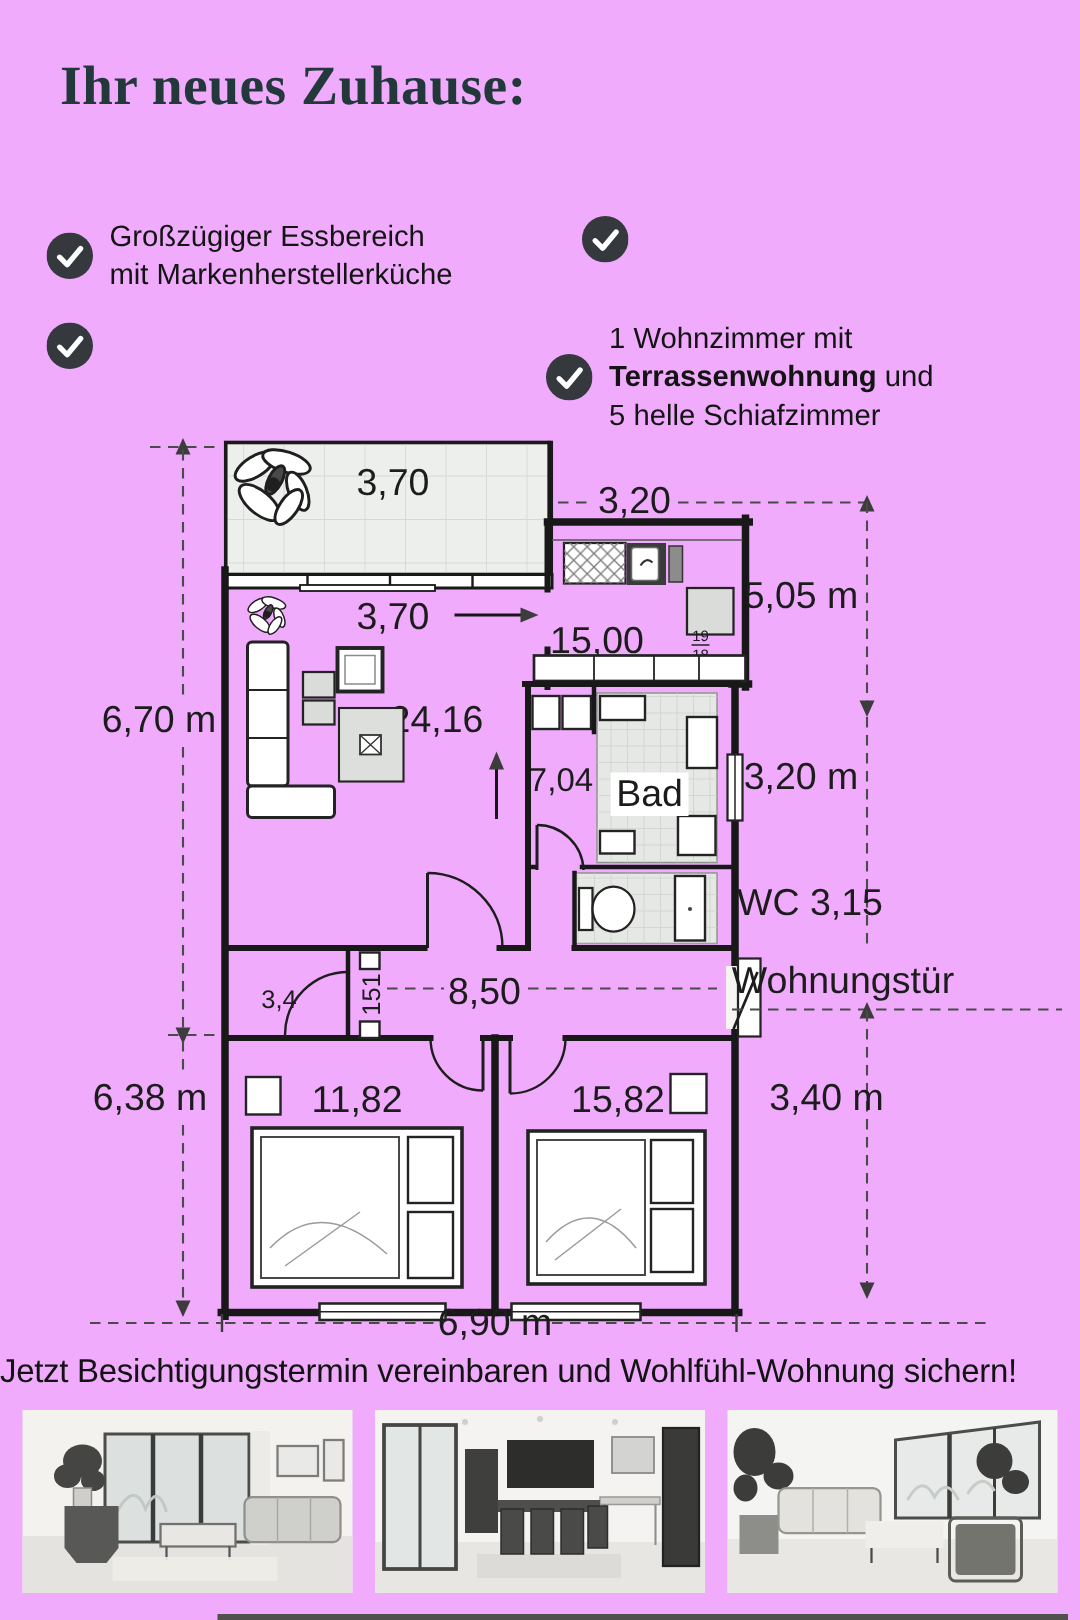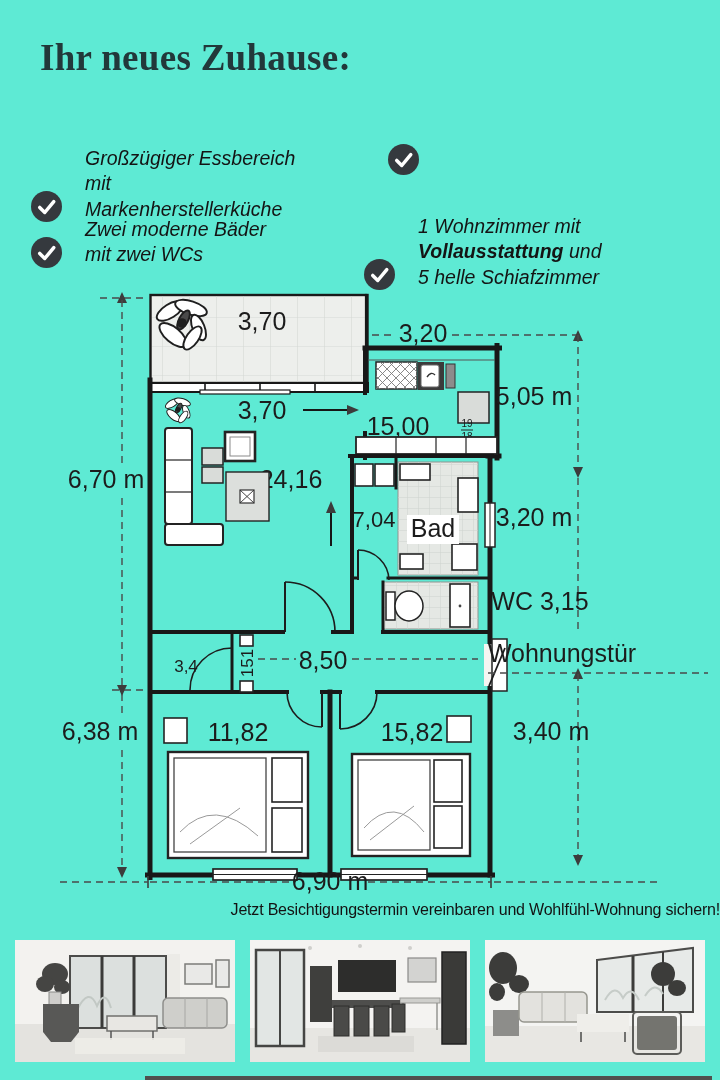--- a/index.html
+++ b/index.html
@@ -1,25 +1,25 @@
 <!DOCTYPE html>
 <html><head>
 <meta charset="utf-8">
 <style>
   html,body{margin:0;padding:0;}
   body{width:720px;height:1080px;background:#f6f5f2;font-family:"Liberation Sans",sans-serif;}
-  .page{position:relative;width:720px;height:1080px;background:#5eead4;overflow:hidden;}
+  .page{position:relative;width:720px;height:1080px;background:#f0abfc;overflow:hidden;}
 
   
   .title{position:absolute;left:40px;top:36px;margin:0;
          font-family:"Liberation Serif",serif;font-weight:700;
          font-size:37px;line-height:1.2;color:#22383a;letter-spacing:.3px;}
 
   
-  .feature{position:absolute;display:flex;gap:23px;align-items:flex-end;font-style:italic;}
+  .feature{position:absolute;display:flex;gap:11px;align-items:center;}
   .f1{left:31px;top:144px;width:280px;}
   .f2{left:31px;top:215px;width:280px;}
   .f3{left:388px;top:144px;width:320px;}
   .f4{left:364px;top:212px;width:320px;}
   .check{width:31px;height:31px;flex:0 0 31px;}
   .f-text{font-size:19.5px;line-height:1.3;color:#141414;padding-top:2px;}
   .f-text b{font-weight:700;}
 
   
   .plan{position:absolute;left:0;top:288px;}
@@ -29,22 +29,22 @@
   .gray{fill:#d9dcd9;stroke:#232323;stroke-width:1.5;}
   .dim{stroke:#4a4a4a;stroke-width:1.4;stroke-dasharray:7 5;fill:none;}
   .tick{fill:#3c3c3c;stroke:none;}
   .lbl{font-family:"Liberation Sans",sans-serif;font-size:25px;fill:#1c1c1c;text-anchor:middle;}
   .lblm{font-family:"Liberation Sans",sans-serif;font-size:22px;fill:#1c1c1c;text-anchor:middle;}
   .lbls{font-family:"Liberation Sans",sans-serif;font-size:17px;fill:#1c1c1c;text-anchor:middle;}
   .lblt{font-family:"Liberation Sans",sans-serif;font-size:10px;fill:#1c1c1c;text-anchor:middle;}
   .arc{stroke:#1d1d1d;stroke-width:1.6;fill:none;}
 
   
-  .cta{position:absolute;left:0;top:901px;width:720px;text-align:right;
-       font-size:16px;color:#131313;letter-spacing:-.2px;}
+  .cta{position:absolute;left:0;top:901px;width:720px;text-align:left;
+       font-size:22px;color:#131313;letter-spacing:-.2px;}
 
   
   .photos{position:absolute;left:15px;top:940px;display:flex;gap:15px;}
   .photo{width:220px;height:122px;background:#ededeb;overflow:hidden;}
   .bottom-strip{position:absolute;left:145px;right:8px;bottom:0;height:4px;background:#50504e;}
 </style>
 </head>
 <body>
 
 <div class="page">
@@ -62,44 +62,40 @@
       <span>Großzügiger Essbereich</span><br>
       <span>mit Markenherstellerküche</span>
     </div>
   </div>
 
   <div class="feature f2">
     <svg class="check" viewBox="0 0 32 32">
       <circle cx="16" cy="16" r="16" fill="#35393e"></circle>
       <path d="M9 17l5.2 5.2L23.5 11" stroke="#fff" stroke-width="3.6" fill="none" stroke-linecap="round" stroke-linejoin="round"></path>
     </svg>
-    <div class="f-text">
-      <span>Zwei moderne Bäder</span><br>
-      <span>mit zwei WCs</span>
-    </div>
   </div>
 
   <div class="feature f3">
     <svg class="check" viewBox="0 0 32 32">
       <circle cx="16" cy="16" r="16" fill="#35393e"></circle>
       <path d="M9 17l5.2 5.2L23.5 11" stroke="#fff" stroke-width="3.6" fill="none" stroke-linecap="round" stroke-linejoin="round"></path>
     </svg>
     <div class="f-text">
       <br>
     </div>
   </div>
 
   <div class="feature f4">
     <svg class="check" viewBox="0 0 32 32">
       <circle cx="16" cy="16" r="16" fill="#35393e"></circle>
       <path d="M9 17l5.2 5.2L23.5 11" stroke="#fff" stroke-width="3.6" fill="none" stroke-linecap="round" stroke-linejoin="round"></path>
     </svg>
     <div class="f-text">
       <span>1 Wohnzimmer mit</span><br>
-      <b>Vollausstattung</b><span> und</span><br>
+      <b>Terrassenwohnung</b><span> und</span><br>
       <span>5 helle Schiafzimmer</span>
     </div>
   </div>
 
   <svg class="plan" width="720" height="612" viewBox="0 0 720 612">
     <defs>
       <pattern id="tileBig" width="27" height="29" patternUnits="userSpaceOnUse">
         <path d="M27 0H0V29" stroke="#d5d9d5" stroke-width="1.2" fill="none"></path>
       </pattern>
       <pattern id="tileSm" width="11" height="11" patternUnits="userSpaceOnUse">

